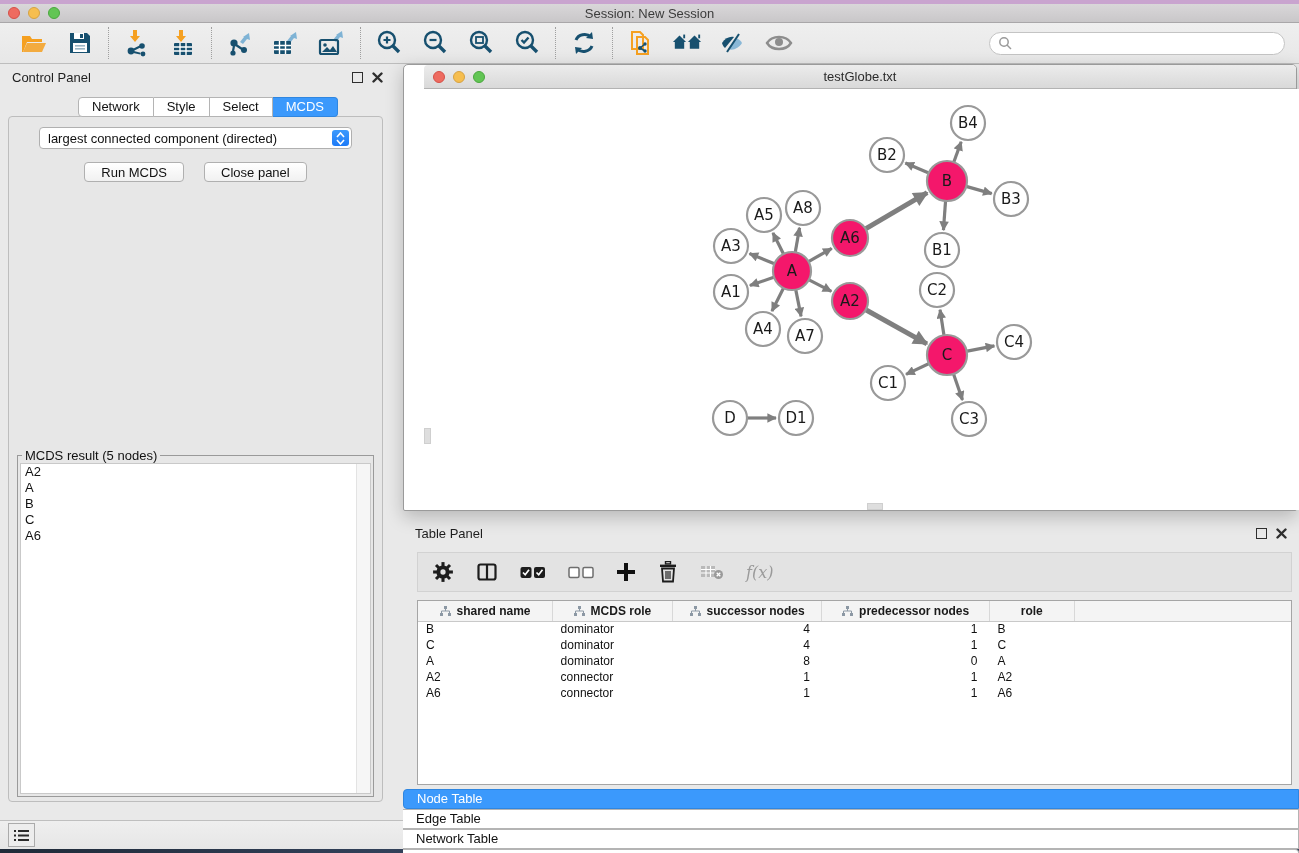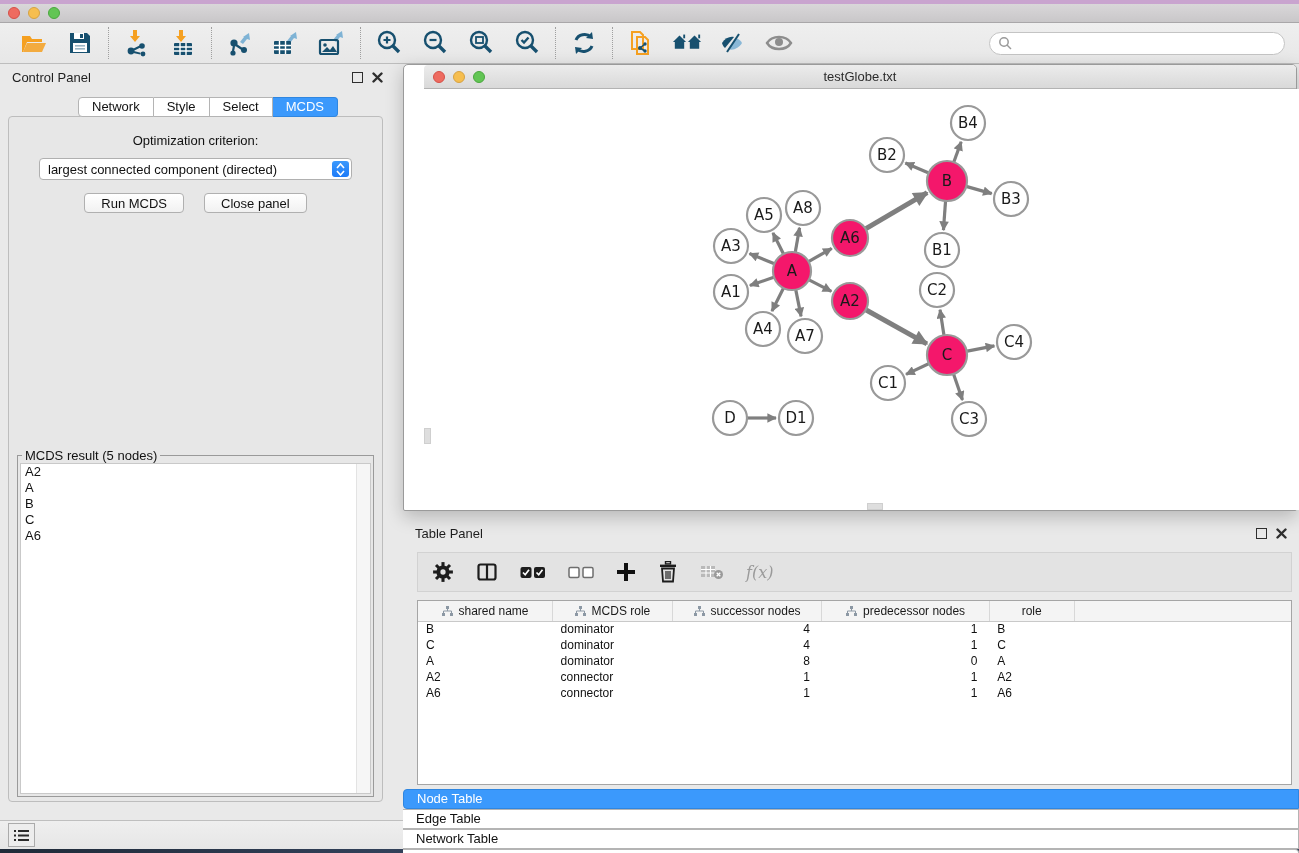--- a/index.html
+++ b/index.html
@@ -94,21 +94,21 @@
     background:#e3e3e3; border:1px solid #d2d2d2; display:flex; align-items:center;
     gap:22px; padding:0 14px; }
   .tp-btn { display:flex; align-items:center; justify-content:center; }
   .fx-label { font-family:"DejaVu Serif", serif; font-style:italic; font-size:16px; color:#9a9a9a; }
   .tp-table-wrap { position:absolute; left:14px; right:7px; top:80px; height:185px;
     background:#fff; border:1px solid #a5a5a5; overflow:hidden; }
   table.data { border-collapse:collapse; table-layout:fixed; font-size:12px; color:#111; }
   table.data th { height:20px; background:#f4f4f4; border-bottom:1px solid #c9c9c9;
     border-right:1px solid #d8d8d8; font-weight:normal; font-size:12px; color:#1a1a1a;
     text-align:center; position:relative; }
-  table.data th .th-inner { display:flex; align-items:center; justify-content:center; gap:6px; }
+  table.data th .th-inner { display:flex; align-items:center; justify-content:center; gap:6px;font-weight:bold; }
   table.data td { height:16px; padding:0 8px; white-space:nowrap; }
   table.data td.num { text-align:right; padding-right:12px; }
   .tp-tabs { position:absolute; left:0; right:0; top:269px; display:flex; justify-content:center; }
 
   
   .statusbar { height:29px; background:linear-gradient(#efefef,#e6e6e6);
     border-top:1px solid #bfbfbf; display:flex; align-items:center; padding:0 8px; position:relative; }
   .list-btn { width:27px; height:24px; border:1px solid #ababab; background:#ededed;
     display:flex; align-items:center; justify-content:center; }
   .memory-btn { margin-left:auto; height:23px; border:1px solid #ababab; background:#f3f3f3;
@@ -120,20 +120,21 @@
 <body>
 
 <div class="top-strip"></div>
 
 <div class="titlebar">
   <div class="lights">
     <div class="light red"></div>
     <div class="light yellow"></div>
     <div class="light green"></div>
   </div>
+  <div class="title">Session: New Session</div>
 </div>
 
 <div class="toolbar">
   <div class="tb-group">
     <div class="tb-btn">
       <svg width="28" height="26" viewBox="0 0 28 26">
         <path class="ic-o" d="M2 6h8l2 3h10v3H7L3 22H2z"></path>
         <path class="ic-o" d="M7 13h19l-4 9H3z" style="opacity:.85"></path>
       </svg>
     </div>
@@ -303,21 +304,20 @@
         </span>
       </span>
     </div>
     <div class="seg-tabs">
         <div class="seg-tab">Network</div>
         <div class="seg-tab">Style</div>
         <div class="seg-tab">Select</div>
         <div class="seg-tab active">MCDS</div>
       </div>
     <div class="cp-pane">
-      <div class="opt-label">Optimization criterion:</div>
       <div class="cp-select">
         <span>largest connected component (directed)</span>
         <span class="stepper">
           <svg width="9" height="6" viewBox="0 0 9 6">
               <path d="M1 5l3.5-4L8 5" fill="none" stroke="#fff" stroke-width="1.6"></path>
             </svg>
           <svg width="9" height="6" viewBox="0 0 9 6">
               <path d="M1 1l3.5 4L8 1" fill="none" stroke="#fff" stroke-width="1.6"></path>
             </svg>
         </span>

